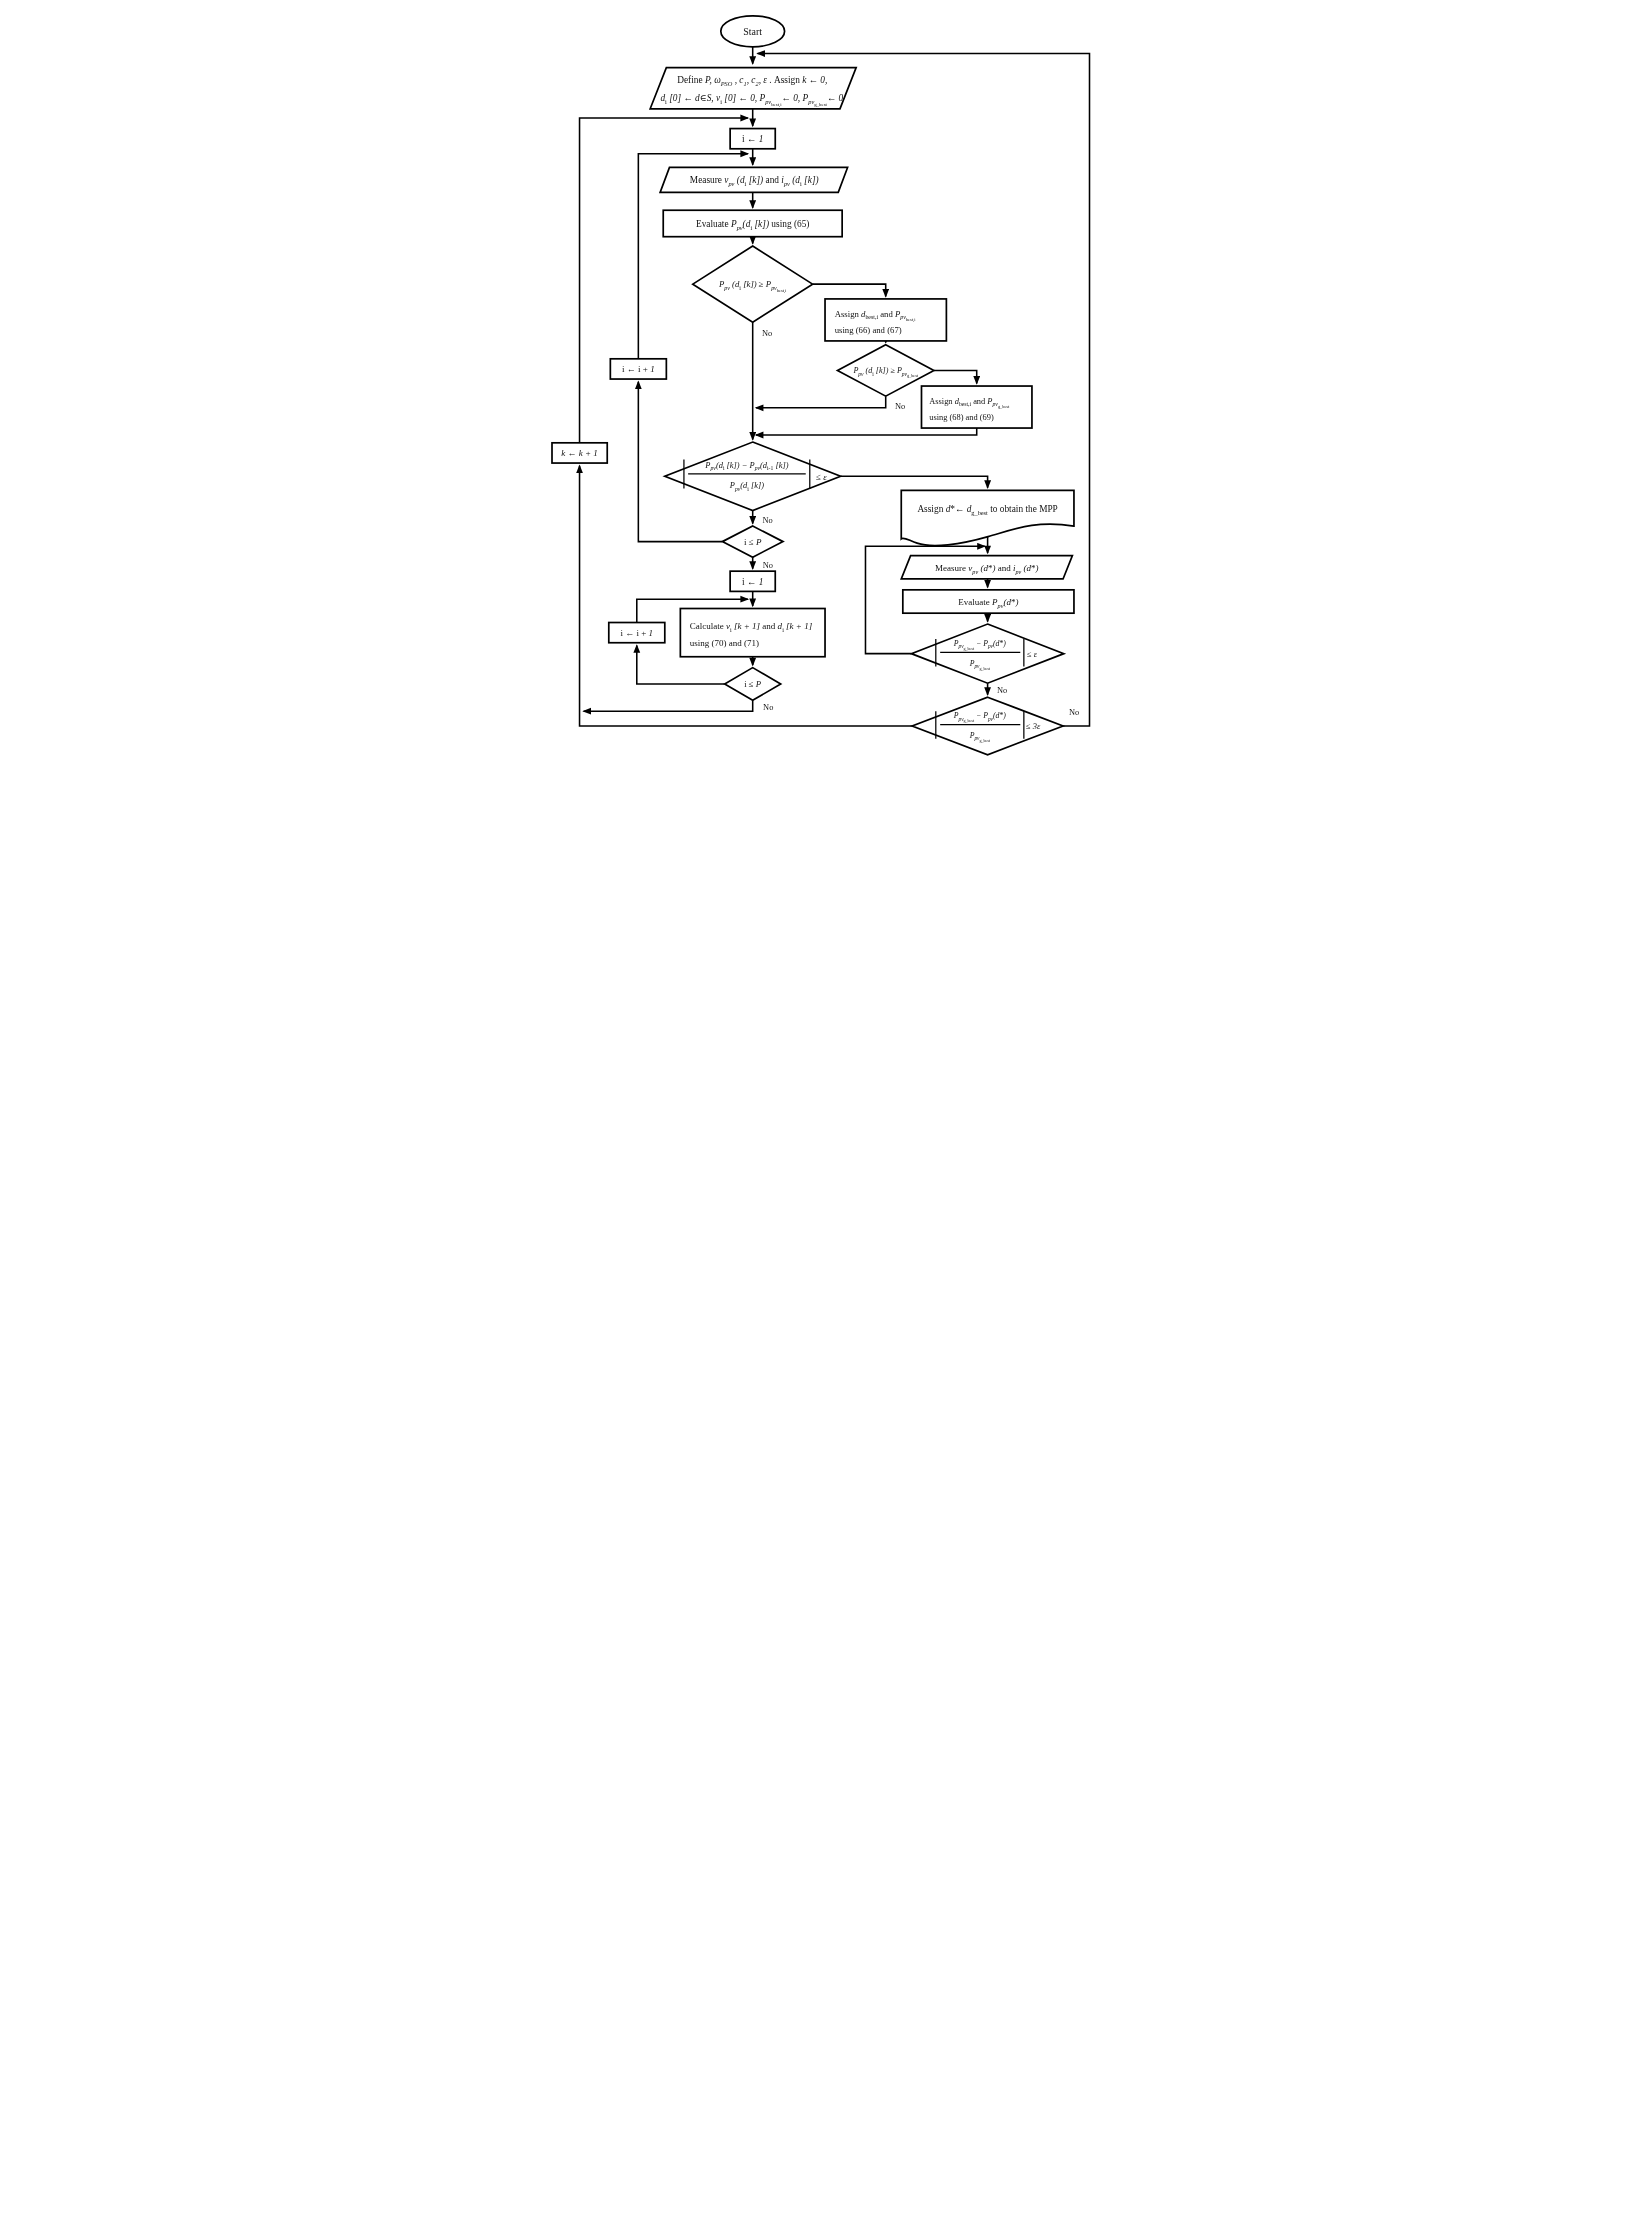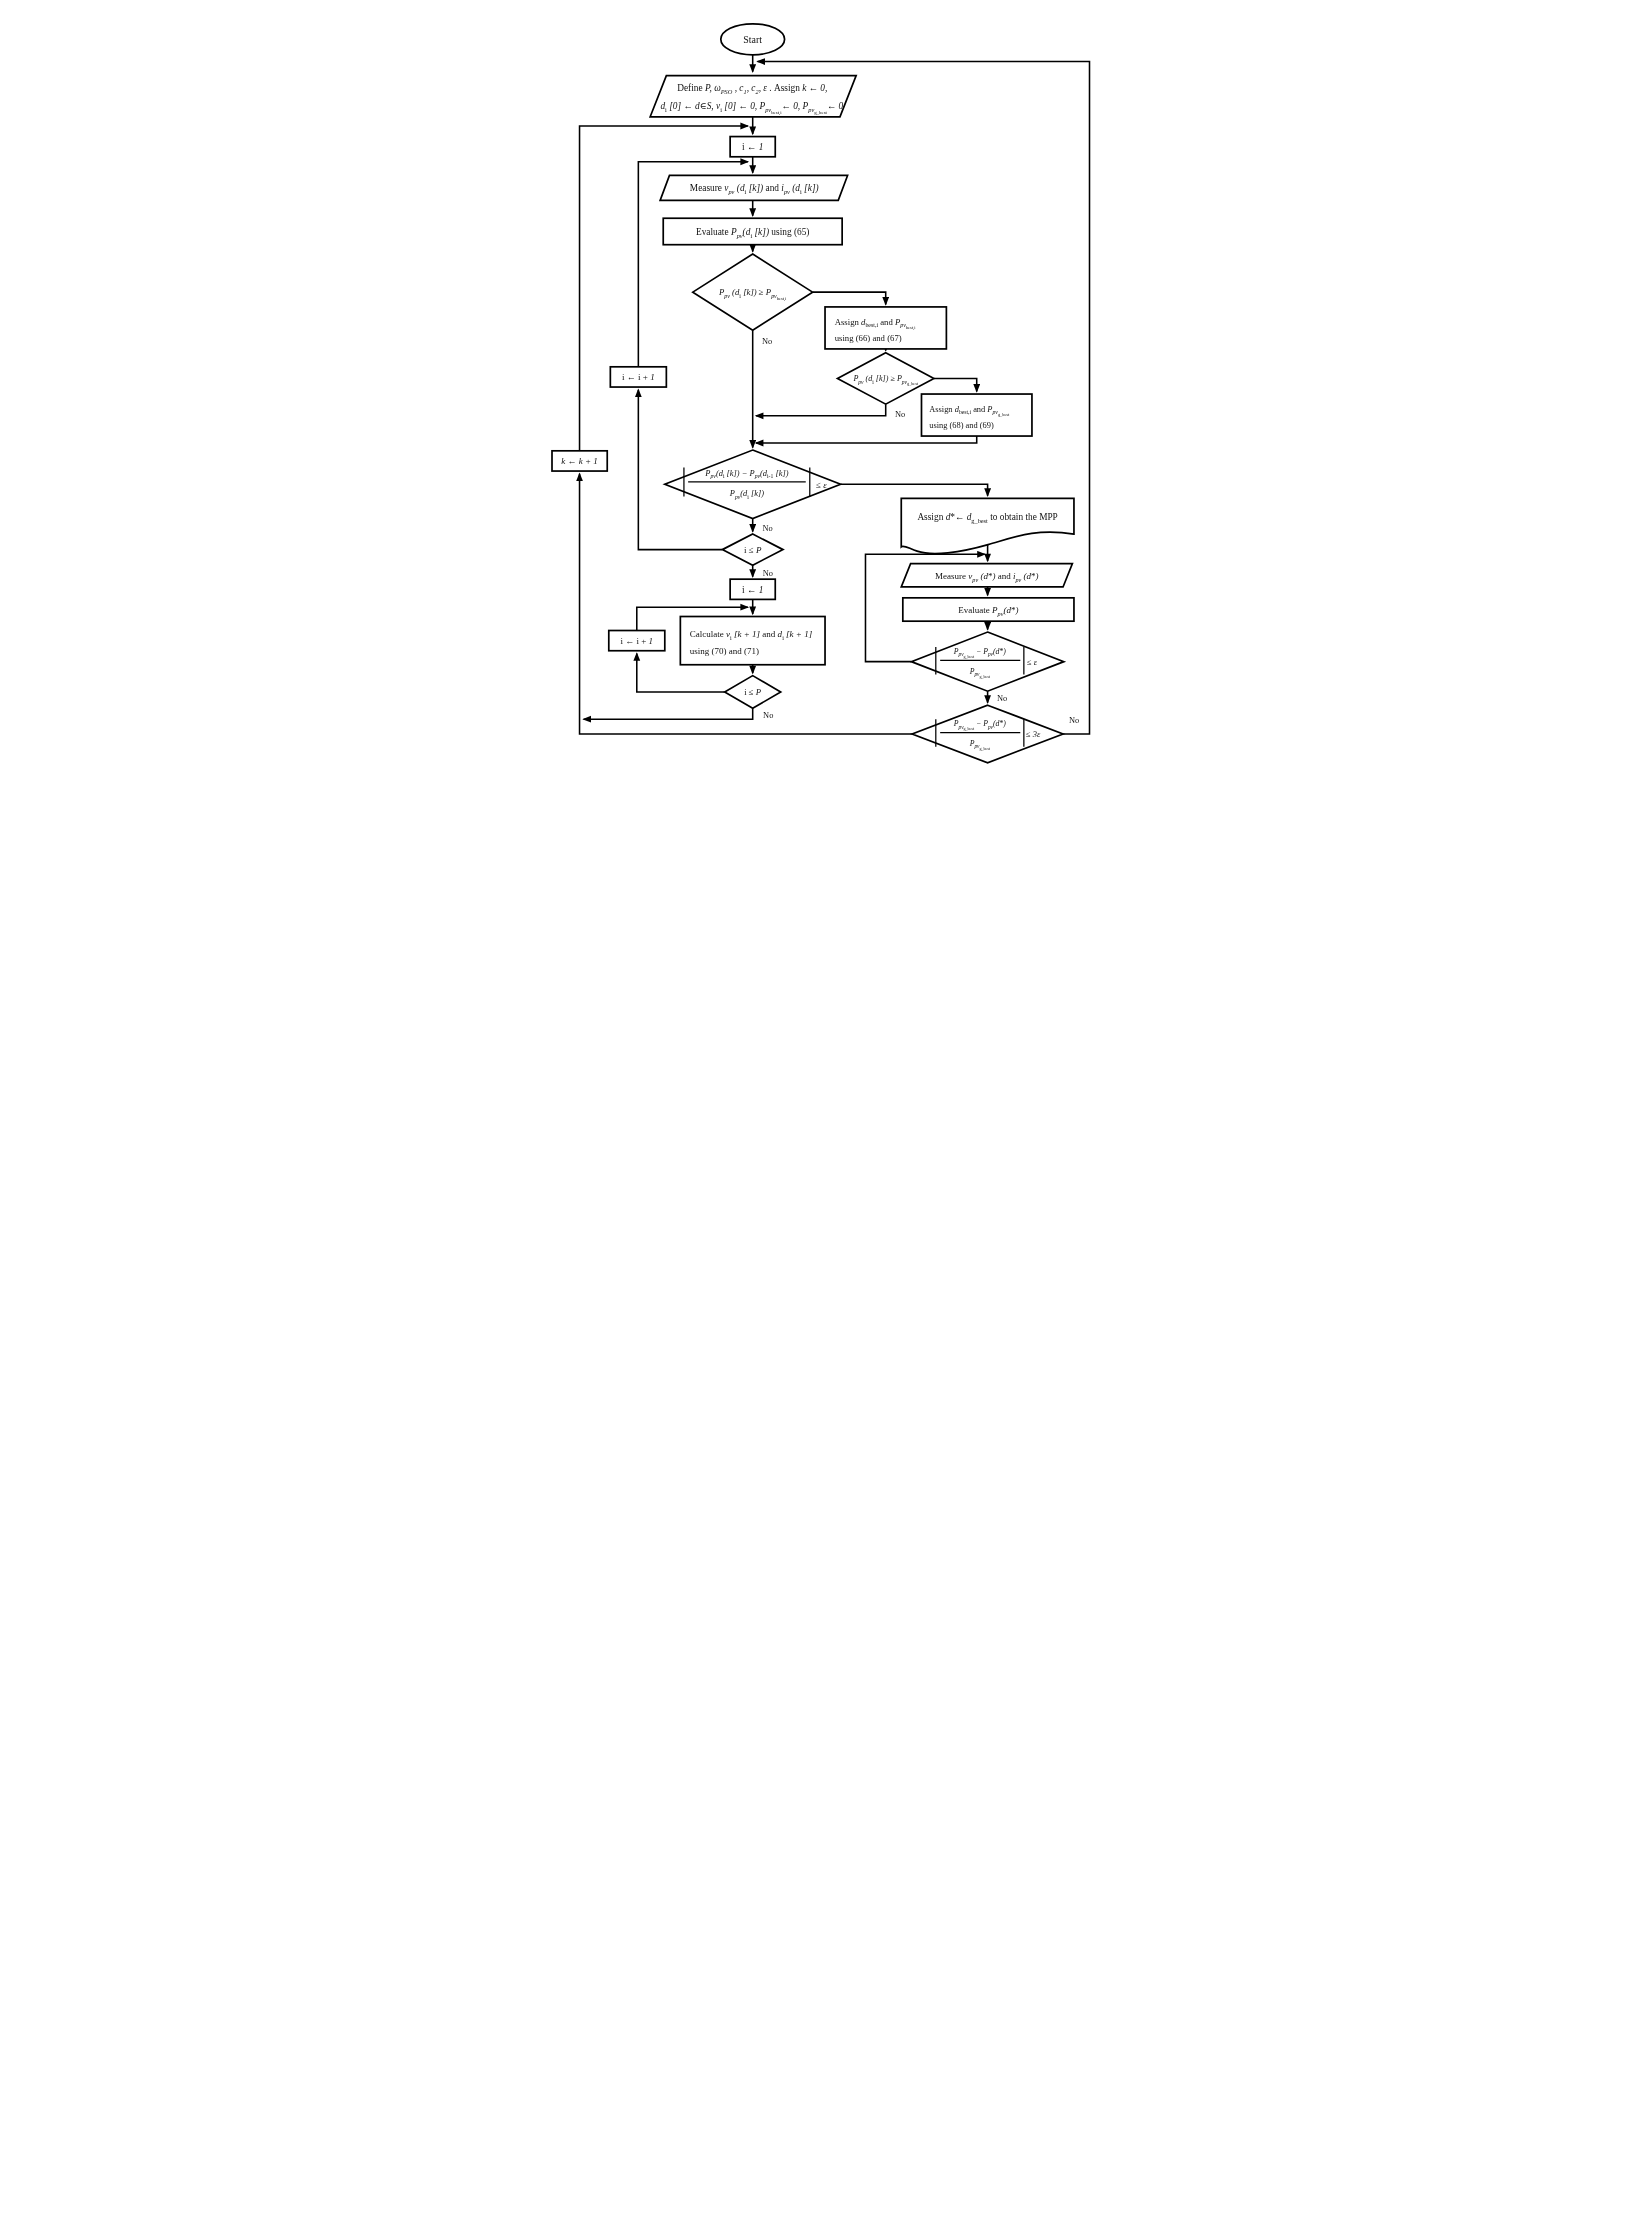--- a/index.html
+++ b/index.html
@@ -1,16 +1,16 @@
 <!DOCTYPE html>
 <html style="font-size:7.4px"><head>
 <meta charset="utf-8">
 <style>
   html,body{margin:0;padding:0;background:#ffffff;}
-  .stage{width:100%;max-width:554px;margin:16px auto;}
+  .stage{width:100%;max-width:554px;margin:8px auto;}
   svg{display:block;width:100%;height:auto;background:#fff;}
   .shape{fill:#ffffff;stroke:#000000;stroke-width:11;}
   .edge{fill:none;stroke:#000000;stroke-width:10;}
   .bar{stroke:#000000;stroke-width:8;}
   text{font-family:"Liberation Serif","DejaVu Serif",serif;fill:#111;}
 </style>
 </head>
 <body>
 
 <div class="stage">

